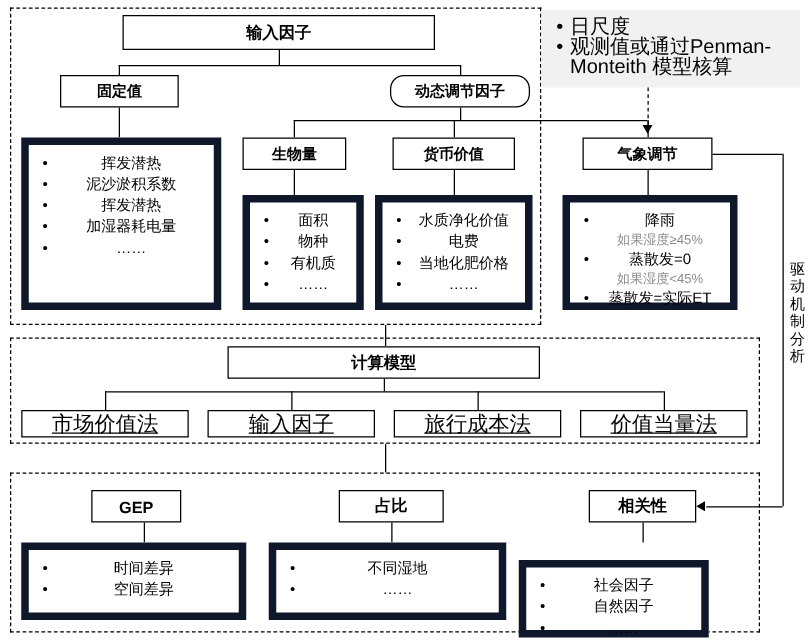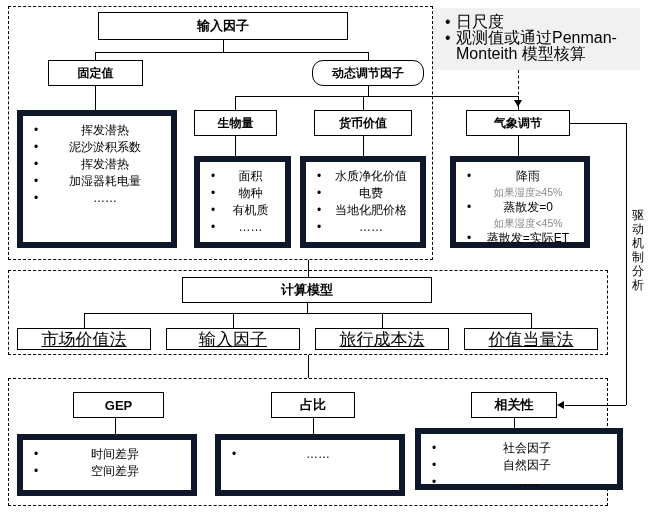--- a/index.html
+++ b/index.html
@@ -244,46 +244,47 @@
     <span>旅行成本法</span>
   </div>
   <div class="abs box plain" style="left:464px; top:328px; width:134px; height:22px;">
     <span>价值当量法</span>
   </div>
 
   <div class="abs group" style="left:8px; top:378px; width:600px; height:128px;"></div>
 
   <div class="ln v" style="left:308px; top:355px; height:23px;"></div>
 
-  <div class="abs box title-lg" style="left:73px; top:392px; width:91px; height:26px;">
+  <div class="abs box title-lg" style="left:73px; top:392px; width:72px; height:26px;">
     <span>GEP</span>
   </div>
   <div class="ln v" style="left:115px; top:418px; height:16px;"></div>
   <div class="abs listbox" style="left:17px; top:434px; width:180px; height:62px;">
     <ul>
       <li>时间差异</li>
       <li>空间差异</li>
     </ul>
   </div>
 
   <div class="abs box title-lg" style="left:271px; top:392px; width:84px; height:26px;">
     <span>占比</span>
   </div>
   <div class="ln v" style="left:313px; top:418px; height:16px;"></div>
   <div class="abs listbox" style="left:215px; top:434px; width:190px; height:62px;">
     <ul>
+      <li>不同湿地</li>
       <li>……</li>
     </ul>
   </div>
 
   <div class="abs box title-lg" style="left:471px; top:392px; width:86px; height:26px;">
     <span>相关性</span>
   </div>
   <div class="ln v" style="left:514px; top:418px; height:16px;"></div>
-  <div class="abs listbox" style="left:415px; top:428px; width:208px; height:62px;">
+  <div class="abs listbox" style="left:415px; top:448px; width:152px; height:62px;">
     <ul>
       <li>社会因子</li>
       <li>自然因子</li>
       <li>……</li>
     </ul>
   </div>
 
   <div class="ln h" style="left:570px; top:123px; width:56px;"></div>
   <div class="ln v" style="left:626px; top:123px; height:282px;"></div>
   <div class="ln h" style="left:565px; top:405px; width:61px;"></div>

